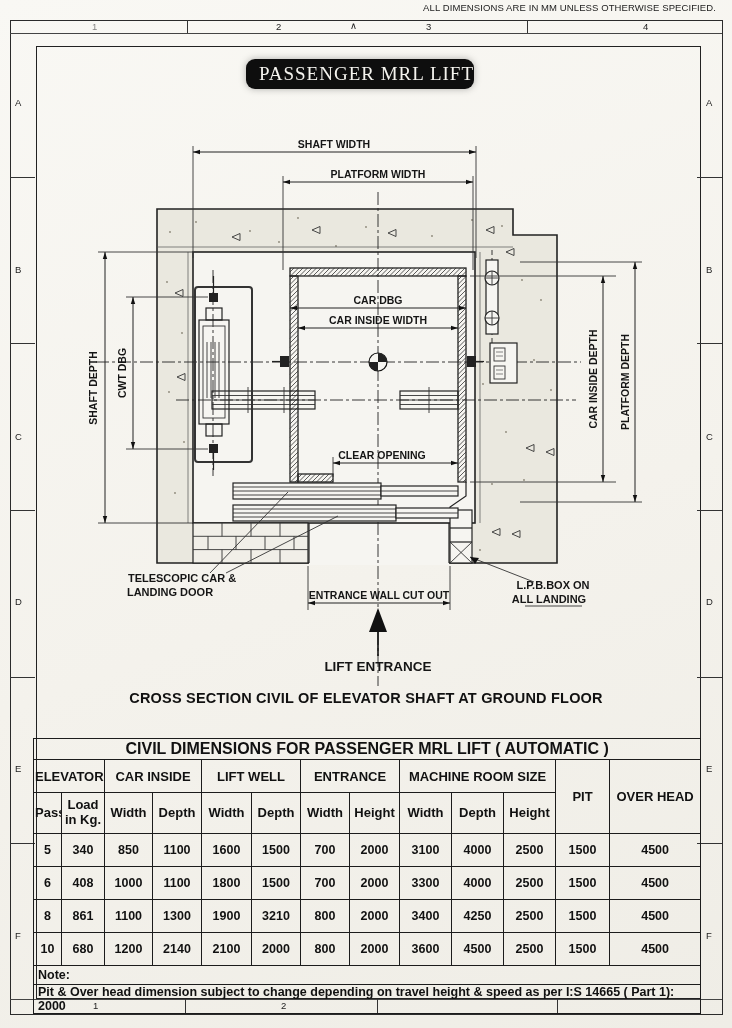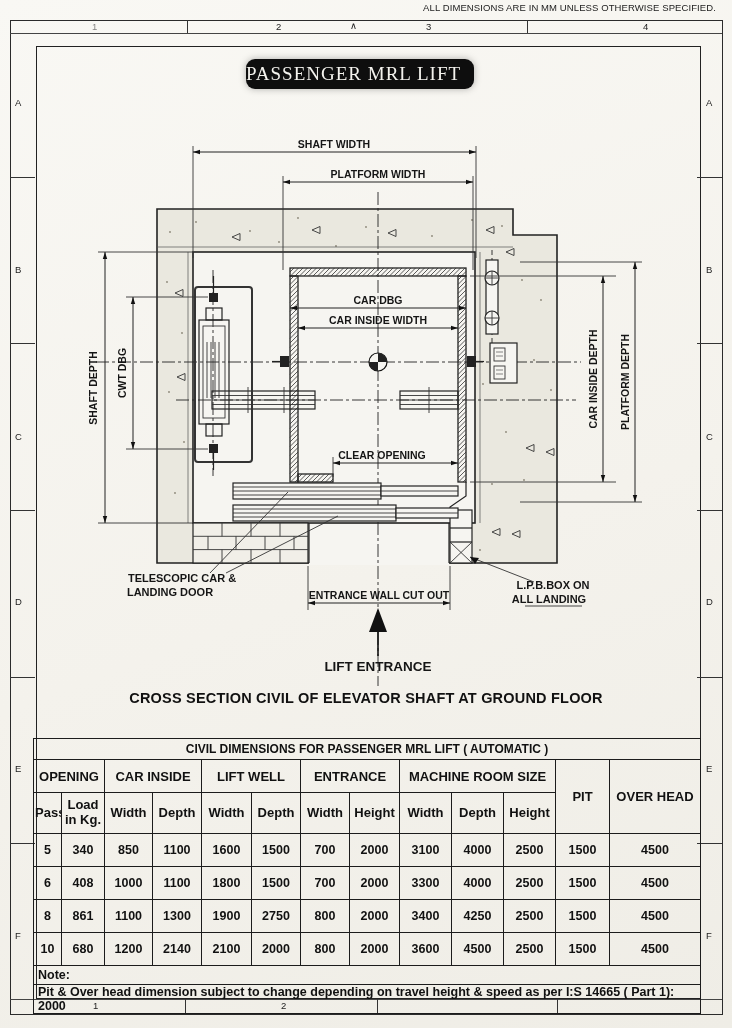--- a/index.html
+++ b/index.html
@@ -9,21 +9,21 @@
   .top-note{position:absolute;top:2px;right:16px;font-size:9.5px;letter-spacing:.1px;color:#222;}
   .outer-frame{position:absolute;left:10px;top:20px;width:711px;height:993px;border:1.6px solid #2b2b2b;}
   .band-line-top{position:absolute;left:10px;top:33px;width:712px;border-top:1px solid #444;}
   .band-line-bottom{position:absolute;left:10px;top:999px;width:712px;border-top:1px solid #444;}
   .inner-frame{position:absolute;left:36px;top:46px;width:663px;height:951px;border:1.8px solid #222;}
   .tick-v{position:absolute;width:0;border-left:1.2px solid #333;}
   .tick-h{position:absolute;height:0;border-top:1.2px solid #333;width:25px;}
   .zone{position:absolute;font-size:9.5px;color:#222;line-height:12px;}
   .faint{opacity:.55;}
   .title-badge{position:absolute;left:246px;top:59px;width:228px;height:30px;background:#0e0e0e;
-    border-radius:9px;box-shadow:0 0 7px rgba(40,40,40,.35);display:flex;align-items:center;justify-content:flex-start;}
+    border-radius:9px;box-shadow:0 0 7px rgba(40,40,40,.35);display:flex;align-items:center;justify-content:flex-end;}
   .title-badge span{color:#f4f3ee;font-family:"Liberation Serif",serif;font-size:19px;letter-spacing:1px;white-space:nowrap;}
   .drawing{position:absolute;left:36px;top:130px;}
   .caption{position:absolute;left:0;top:690px;width:732px;text-align:center;font-size:14.5px;font-weight:bold;letter-spacing:.2px;color:#111;}
   
   .s1{stroke:#222;stroke-width:1.6;fill:none}
   .s{stroke:#222;stroke-width:1.2;fill:none}
   .thin{stroke:#333;stroke-width:.9;fill:none}
   .vthin{stroke:#555;stroke-width:.7;fill:none}
   .dim{stroke:#222;stroke-width:1;fill:none}
   .chain{stroke:#222;stroke-width:.9;fill:none;stroke-dasharray:13 3 3 3}
@@ -37,21 +37,21 @@
   .brickf{fill:#f1efe8}
   .dot{fill:#8b8577;stroke:none}
   .tri{stroke:#333;stroke-width:.9;fill:none}
   .dlab{font-family:"Liberation Sans",sans-serif;font-weight:bold;font-size:10.5px;fill:#151515}
   .dlab2{font-size:11px}
   .big{font-size:13.5px}
   
   table.civil{position:absolute;left:33px;top:738px;width:667px;border-collapse:collapse;table-layout:fixed;
     font-family:"Liberation Sans",sans-serif;color:#111;}
   table.civil td{border:1.5px solid #1c1c1c;text-align:center;font-weight:bold;font-size:12.5px;padding:0 1px;overflow:hidden;}
-  tr.t-title td{height:20px;font-size:12px;}
+  tr.t-title td{height:20px;font-size:16px;}
   tr.t-group td{height:32px;font-size:13px;}
   tr.t-sub td{height:40px;font-size:13px;line-height:1.15;}
   tr.t-data td{height:32px;}
   tr.t-note td{height:18px;text-align:left;padding-left:4px;font-size:12.5px;}
   tr.t-notetext td{height:21px;text-align:left;padding-left:4px;font-size:12.5px;}
 </style>
 </head>
 <body>
 
 <div class="sheet">
@@ -520,21 +520,21 @@
         <col style="width:52px">
         <col style="width:52px">
         <col style="width:54px">
         <col style="width:91px">
     </colgroup>
     <tbody>
         <tr class="t-title">
       <td colspan="13">CIVIL DIMENSIONS FOR PASSENGER MRL LIFT ( AUTOMATIC )</td>
     </tr>
     <tr class="t-group">
-      <td colspan="2">OPENING</td>
+      <td colspan="2">ELEVATOR</td>
       <td colspan="2">CAR INSIDE</td>
       <td colspan="2">LIFT WELL</td>
       <td colspan="2">ENTRANCE</td>
       <td colspan="3">MACHINE ROOM SIZE</td>
       <td rowspan="2">PIT</td>
       <td rowspan="2">OVER HEAD</td>
     </tr>
     <tr class="t-sub">
       <td>Pass.</td>
       <td>Load in Kg.</td>
@@ -577,21 +577,21 @@
       <td>2500</td>
       <td>1500</td>
       <td>4500</td>
     </tr>
     <tr class="t-data">
       <td>8</td>
       <td>861</td>
       <td>1100</td>
       <td>1300</td>
       <td>1900</td>
-      <td>2750</td>
+      <td>3210</td>
       <td>800</td>
       <td>2000</td>
       <td>3400</td>
       <td>4250</td>
       <td>2500</td>
       <td>1500</td>
       <td>4500</td>
     </tr>
     <tr class="t-data">
       <td>10</td>

